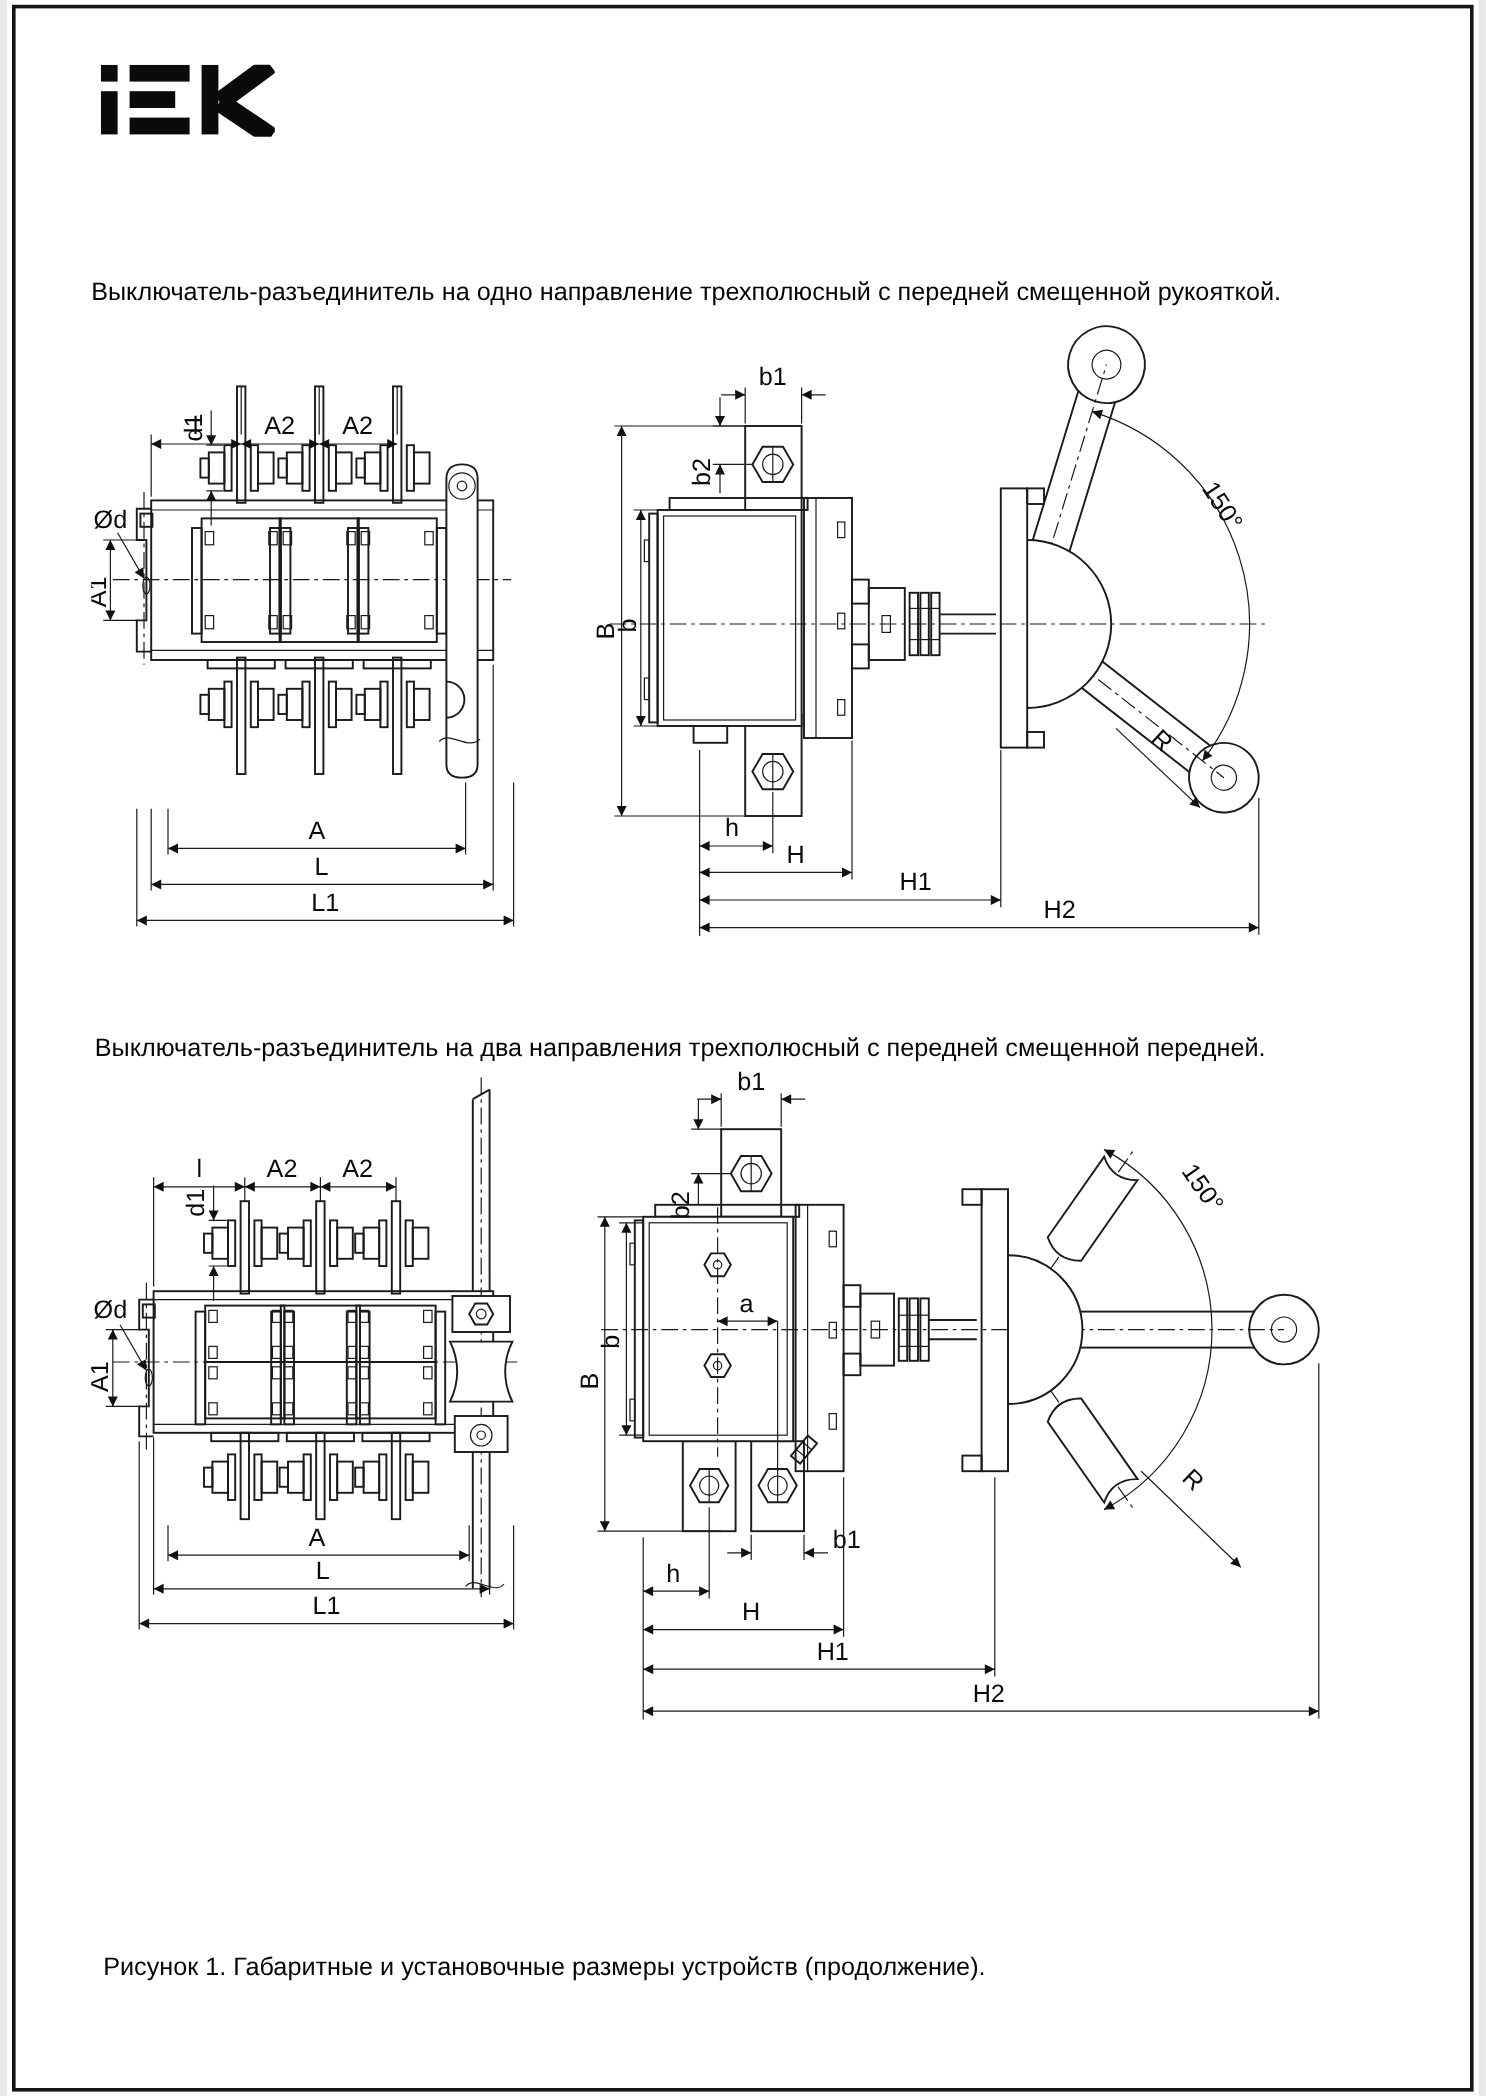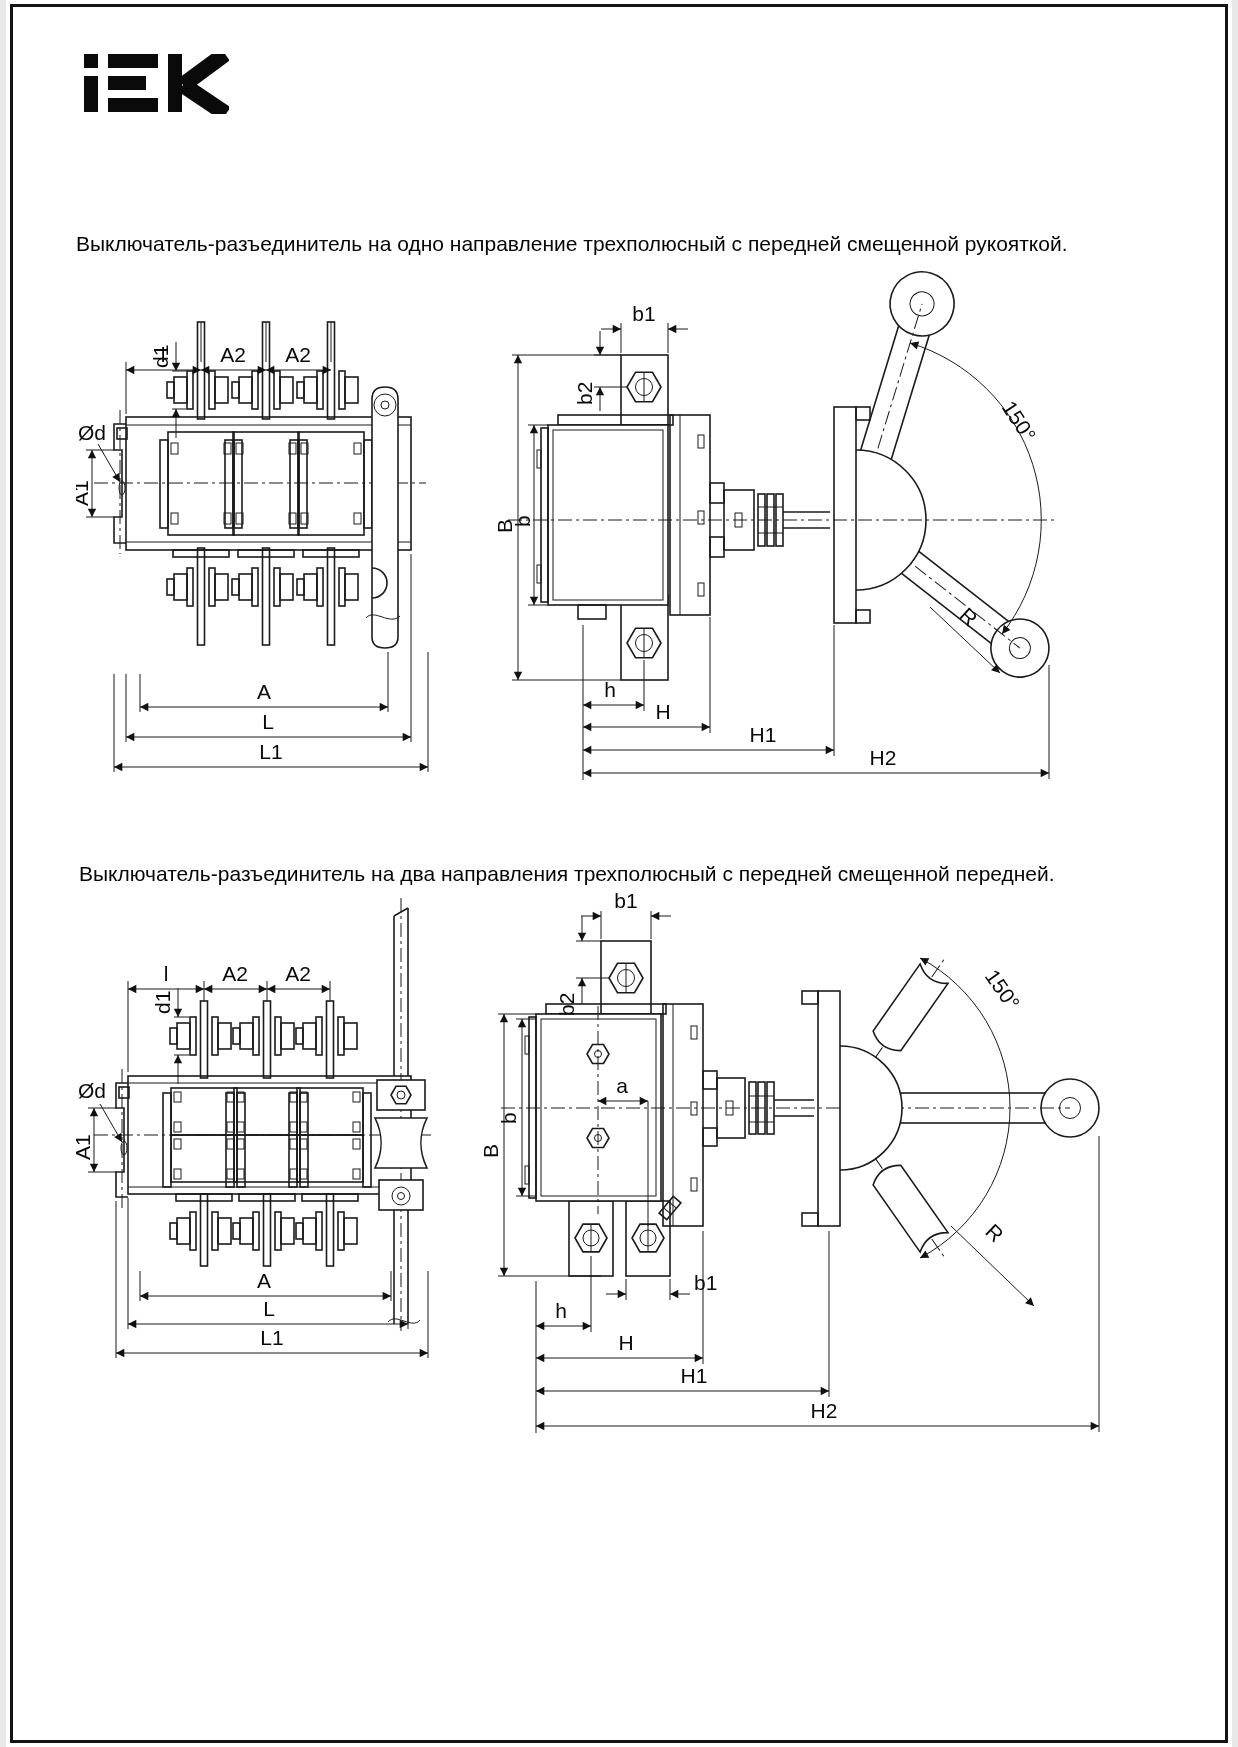--- a/index.html
+++ b/index.html
@@ -646,13 +646,14 @@
       <line class="th" x1="90" y1="472" x2="257" y2="472" marker-start="url(#sv2a)" marker-end="url(#sv2a)"></line>
       <line class="th" x1="90" y1="505" x2="383" y2="505" marker-start="url(#sv2a)" marker-end="url(#sv2a)"></line>
       <line class="th" x1="90" y1="540" x2="653" y2="540" marker-start="url(#sv2a)" marker-end="url(#sv2a)"></line>
       <text class="lbl mid" x="115" y="432">h</text>
       <text class="lbl mid" x="180" y="464">H</text>
       <text class="lbl mid" x="248" y="497">H1</text>
       <text class="lbl mid" x="378" y="532">H2</text>
     </g>
   </svg>
 
+  <div class="caption">Рисунок 1. Габаритные и установочные размеры устройств (продолжение).</div>
 </div>
 
 </body></html>

